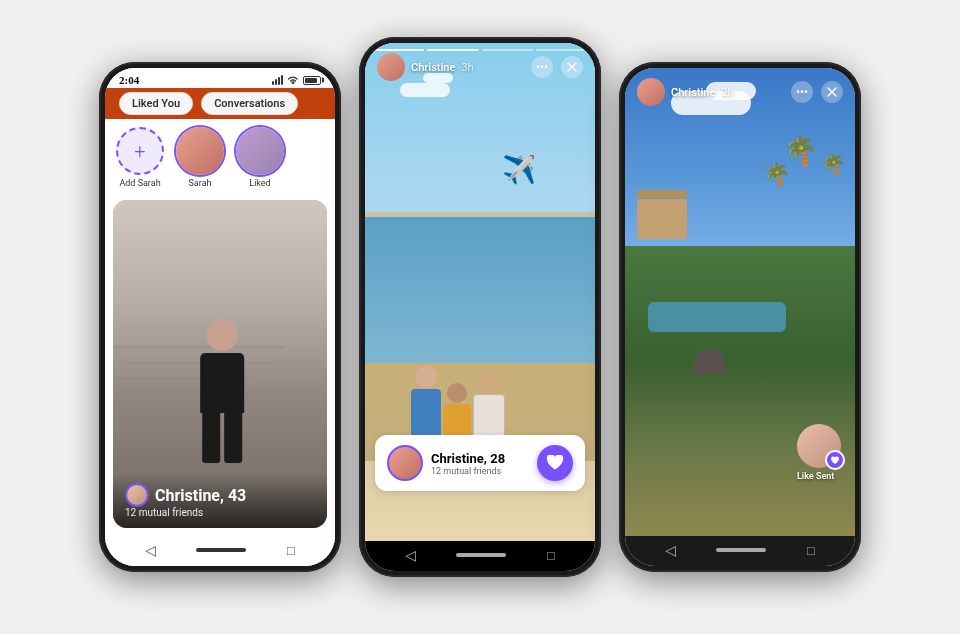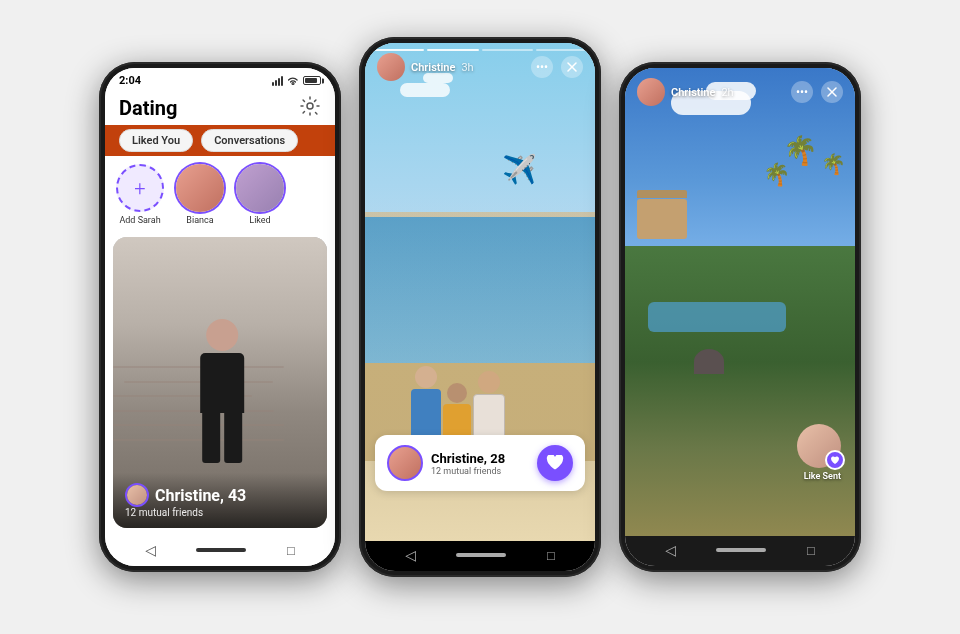--- a/index.html
+++ b/index.html
@@ -58,20 +58,21 @@
     }
     
     .status-bar {
       display: flex;
       justify-content: space-between;
       align-items: center;
       padding: 6px 14px 2px;
       background: #fff;
       font-size: 10px;
       font-weight: 600;
+      font-family: Liberation Serif, serif;
     }
     .status-icons {
       display: flex;
       gap: 3px;
       align-items: center;
     }
     .battery-icon {
       width: 18px;
       height: 9px;
       border: 1.5px solid #333;
@@ -402,21 +403,21 @@
       position: absolute;
       inset: 0;
       background: linear-gradient(180deg, #4a90d9 0%, #5ba0e0 25%, #7ab8e8 35%, #4a8050 50%, #3a6840 65%, #5a7050 80%, #8a6850 95%);
     }
     .like-sent-overlay {
       position: absolute;
       bottom: 55px;
       right: 14px;
       display: flex;
       flex-direction: column;
-      align-items: flex-end;
+      align-items: flex-start;
       gap: 3px;
       z-index: 10;
     }
     .like-sent-avatar {
       width: 44px;
       height: 44px;
       position: relative;
     }
     .like-sent-avatar-bg {
       width: 44px;
@@ -495,47 +496,38 @@
           </div>
           <svg width="14" height="10" viewBox="0 0 14 10" fill="none">
             <path d="M7 8.5a1 1 0 100-2 1 1 0 000 2zm-2.5-2.5a3.5 3.5 0 015 0m-7-2a6 6 0 018.6 0" stroke="#333" stroke-width="1.2" stroke-linecap="round"></path>
           </svg>
           <div class="battery-icon">
             <div class="battery-fill"></div>
           </div>
         </div>
       </div>
 
-      <div class="app-header">
-        <span class="app-title">Dating</span>
-        <div style="cursor:pointer">
-          <svg width="22" height="22" viewBox="0 0 22 22" fill="none">
-            <circle cx="11" cy="11" r="3" stroke="#555" stroke-width="1.5"></circle>
-            <path d="M11 2v2m0 14v2M2 11h2m14 0h2m-3.07-6.07-1.42 1.42M5.49 16.51l-1.42 1.42m0-12.86 1.42 1.42m11.02 11.02 1.42 1.42" stroke="#555" stroke-width="1.5" stroke-linecap="round"></path>
-          </svg>
-        </div>
-      </div>
 
       <div class="tab-pills">
         <div class="tab-pill">Liked You</div>
         <div class="tab-pill">Conversations</div>
       </div>
 
       <div class="story-row">
 
         <div class="story-item">
           <div class="story-avatar add-story">
             <span class="add-story-plus">+</span>
           </div>
           <span class="story-label">Add Sarah</span>
         </div>
 
         <div class="story-item">
           <div class="story-avatar ring avatar-gradient-1"></div>
-          <span class="story-label">Bianca</span>
+          <span class="story-label">Sarah</span>
         </div>
 
 
         <div class="story-item">
           <div class="story-avatar ring avatar-gradient-3"></div>
           <span class="story-label">Liked</span>
         </div>
 
       </div>
 

